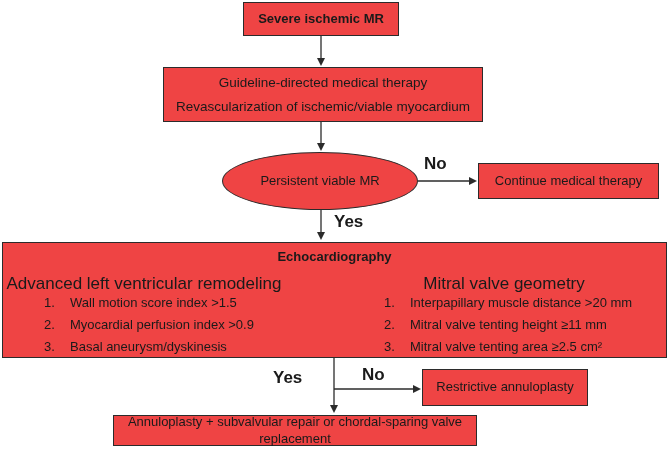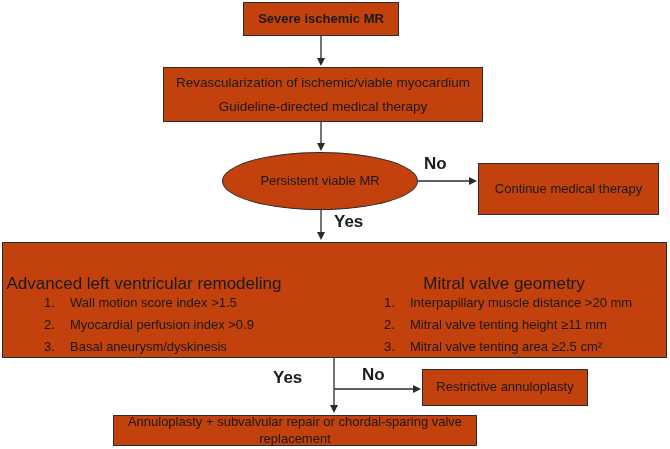--- a/index.html
+++ b/index.html
@@ -12,21 +12,21 @@
   .canvas {
     position: relative;
     width: 670px;
     height: 449px;
     background: #ffffff;
     overflow: hidden;
   }
   .node {
     position: absolute;
     border: 1px solid #2b2b2b;
-    background: #c2410c;
+    background: #ef4444;
     display: flex;
     align-items: center;
     justify-content: center;
     text-align: center;
     font-size: 13px;
     line-height: 1.25;
     box-sizing: border-box;
   }
   .bold { font-weight: bold; }
   .ellipse { border-radius: 50%; }
@@ -40,21 +40,21 @@
     position: absolute;
     left: 0; top: 0;
     width: 670px; height: 449px;
     pointer-events: none;
   }
   
   #n-severe      { left: 243px; top: 2px;   width: 156px; height: 34px; }
   #n-gdmt        { left: 163px; top: 67px;  width: 320px; height: 55px; font-size: 13.5px; }
   #n-gdmt .l     { line-height: 24px; }
   #n-persistent  { left: 222px; top: 152px; width: 196px; height: 58px; }
-  #n-continue    { left: 478px; top: 163px; width: 181px; height: 52px; }
+  #n-continue    { left: 478px; top: 163px; width: 181px; height: 36px; }
   #n-echo        { left: 2px;   top: 242px; width: 665px; height: 116px; display: block; text-align: left; }
   #n-restrictive { left: 422px; top: 369px; width: 166px; height: 37px; text-align: center; }
   #n-final       { left: 113px; top: 415px; width: 364px; height: 31px; }
 
   
   .echo-title {
     position: absolute; left: 0; top: 6px; width: 100%;
     text-align: center; font-weight: bold; font-size: 13px;
   }
   .col-heading {
@@ -107,30 +107,31 @@
     <g stroke="#2b2b2b" stroke-width="1.3" fill="#2b2b2b">
       <line x1="334" y1="389" x2="413" y2="389"></line>
       <polygon points="413,385 413,393 421,389" stroke="none"></polygon>
     </g>
   </svg>
 
   <div id="n-severe" class="node bold">Severe ischemic MR</div>
 
   <div id="n-gdmt" class="node">
     <div>
+      <div class="l">Guideline-directed medical therapy</div>
       <div class="l">Revascularization of ischemic/viable myocardium</div>
-      <div class="l">Guideline-directed medical therapy</div>
     </div>
   </div>
 
   <div id="n-persistent" class="node ellipse">Persistent viable MR</div>
 
   <div id="n-continue" class="node">Continue medical therapy</div>
 
   <div id="n-echo" class="node">
+    <div class="echo-title">Echocardiography</div>
 
     <div id="echo-left-heading" class="col-heading">Advanced left ventricular remodeling</div>
     <div class="echo-row lrow row-0">
       <span class="num">1.</span>
       <span>Wall motion score index &gt;1.5</span>
     </div>
     <div class="echo-row lrow row-1">
       <span class="num">2.</span>
       <span>Myocardial perfusion index &gt;0.9</span>
     </div>

